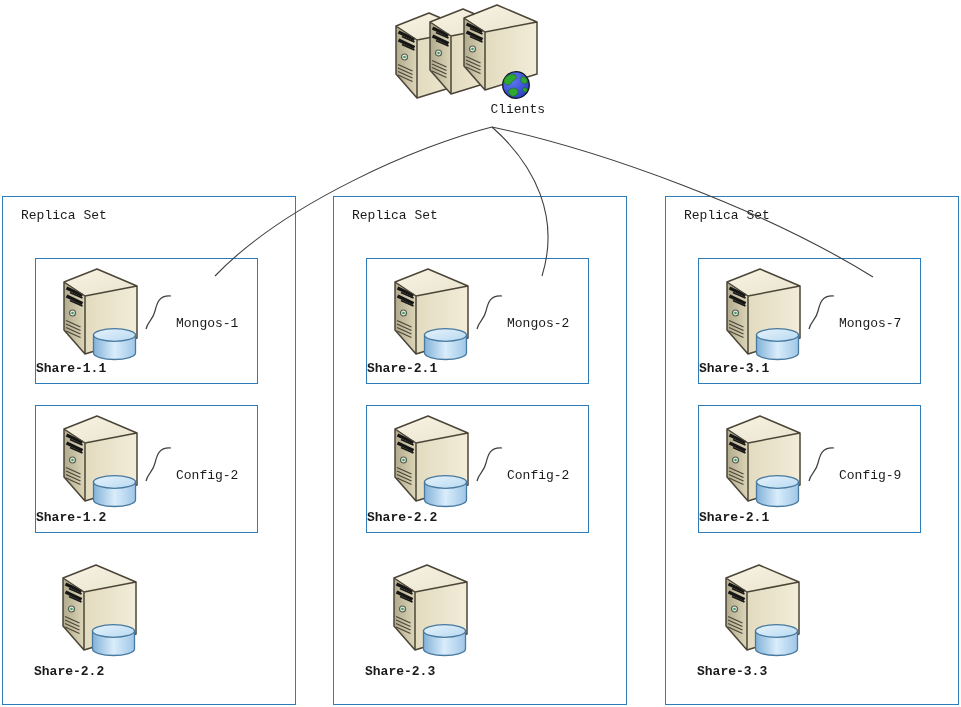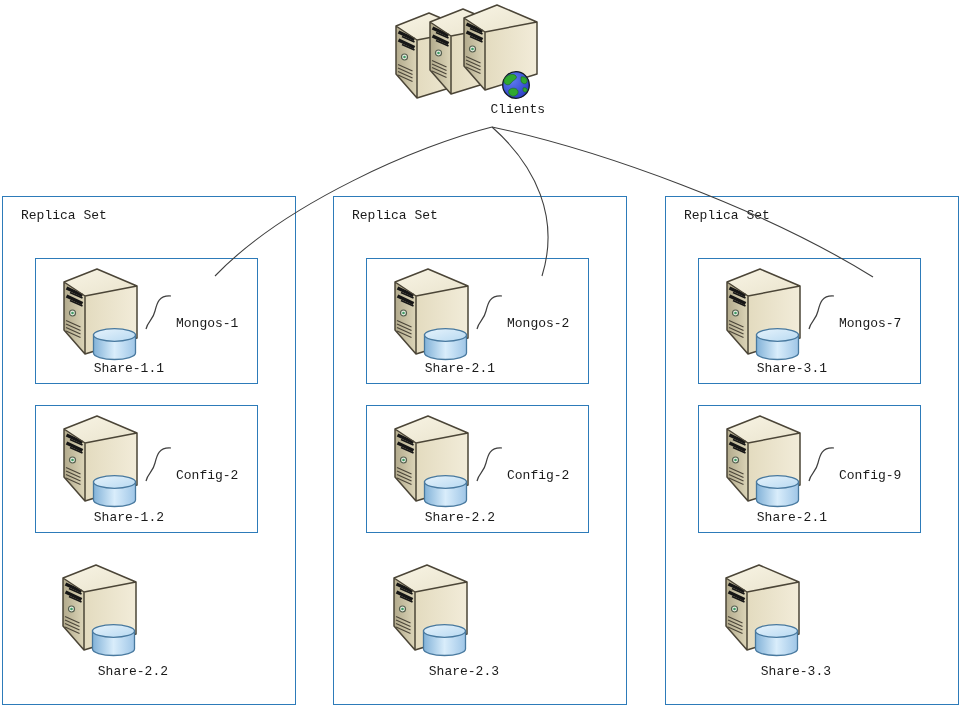--- a/index.html
+++ b/index.html
@@ -12,21 +12,21 @@
   .rs{position:absolute;top:196px;width:294px;height:509px;border:1px solid #2d7bb9;box-sizing:border-box;background:#fff;}
   .c1{left:2px}.c2{left:333px}.c3{left:665px}
   .rs-title{position:absolute;left:18px;top:12px;}
   
   .node-box{position:absolute;left:32px;width:223px;border:1px solid #2d7bb9;box-sizing:border-box;}
   .nb-a{top:61px;height:126px}
   .nb-b{top:208px;height:128px}
   .node{position:absolute;width:80px;height:96px;}
   .node-in{left:27px;top:9px}
   .node-c{left:59px;top:367px}
-  .share-lbl{position:absolute;text-align:right;}
+  .share-lbl{position:absolute;text-align:left;font-weight:bold;}
   .sl-a{left:0;top:103px;width:128px}
   .sl-b{left:0;top:105px;width:128px}
   .sl-c{left:31px;top:468px;width:134px}
   .role-lbl{position:absolute;left:140px;margin-top:27px;}
   .role-mongos{top:31px}
   .role-config{top:36px}
   
   .clients-svg{position:absolute;left:393px;top:2px;width:152px;height:104px;}
   .clients-lbl{position:absolute;left:455px;top:103px;width:90px;text-align:right;}
   

